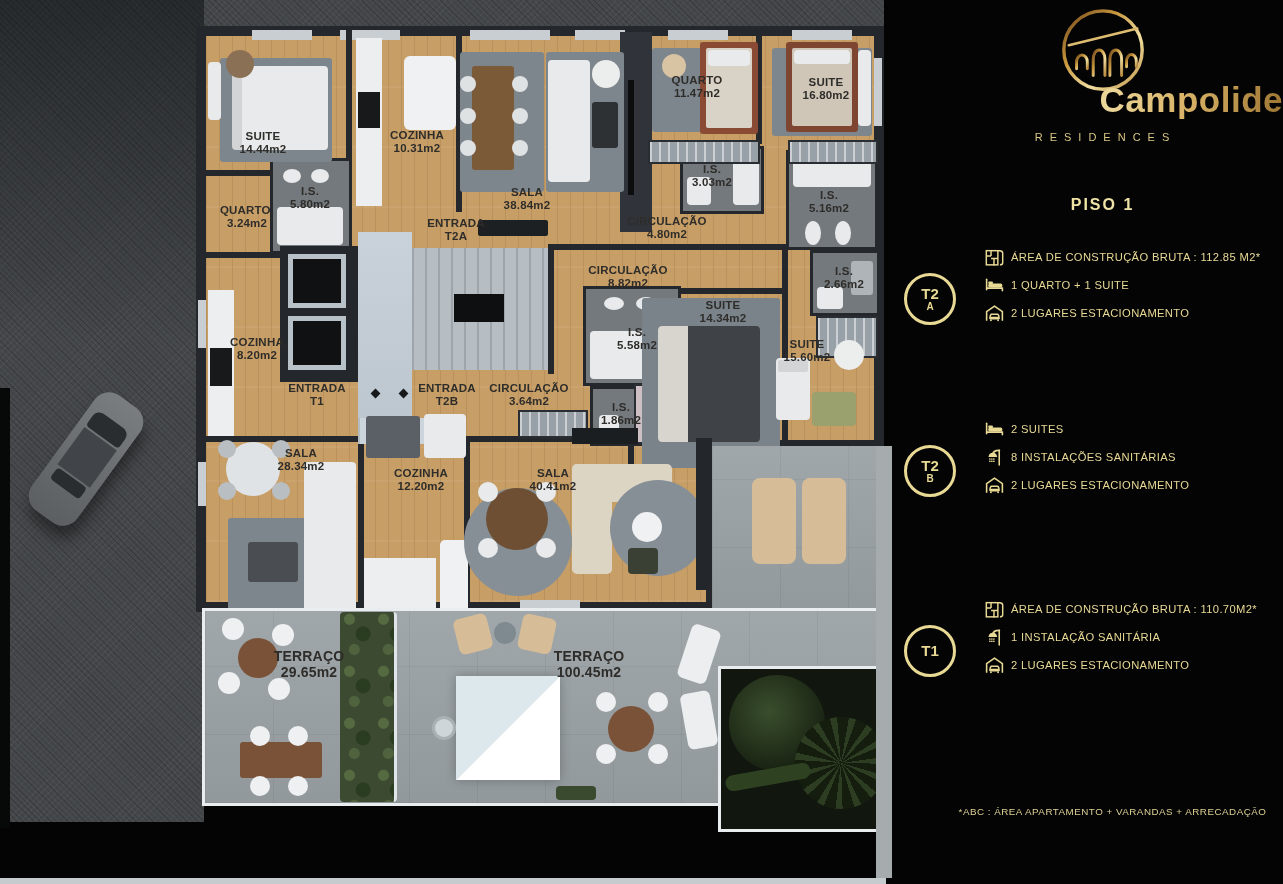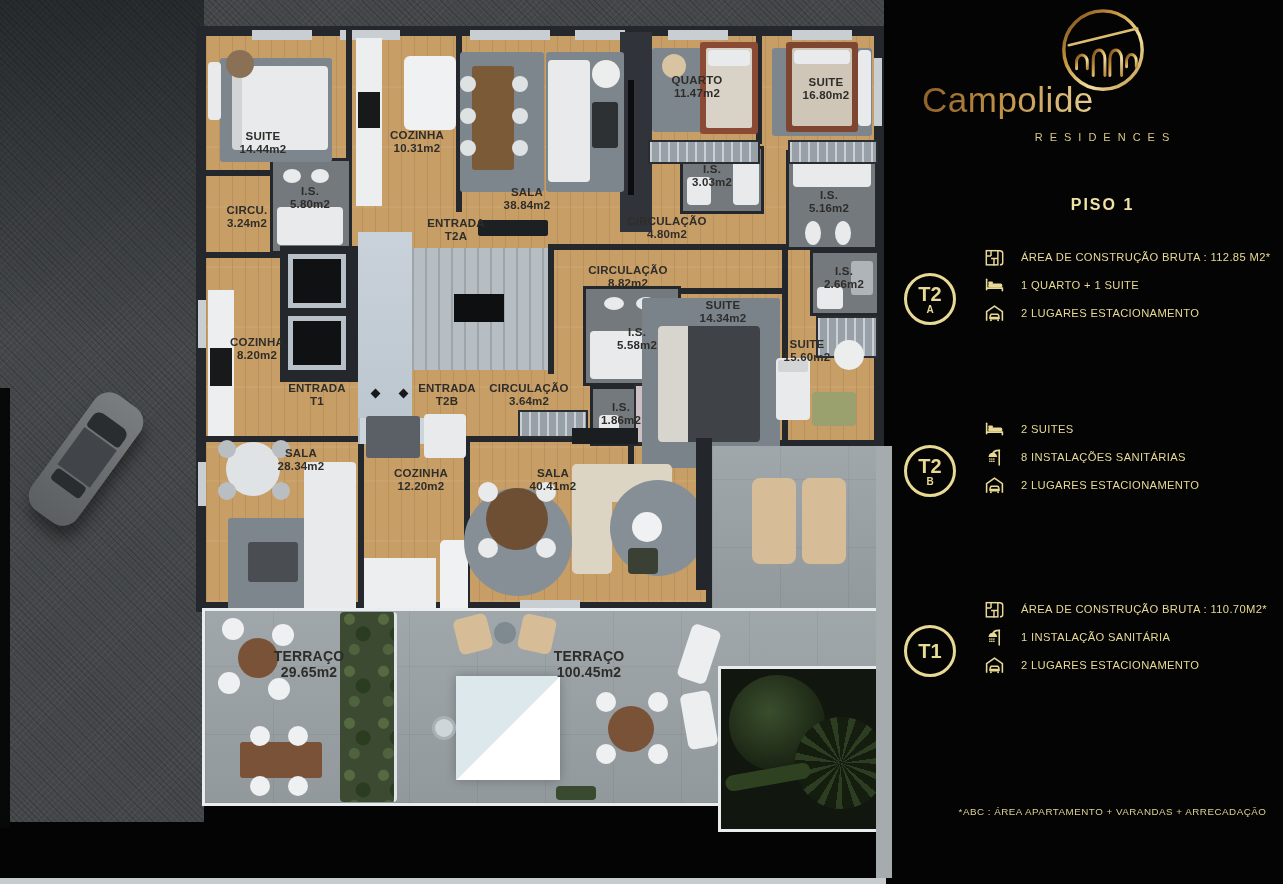--- a/index.html
+++ b/index.html
@@ -35,36 +35,36 @@
   .palm{background:repeating-conic-gradient(from 10deg,#2c3d22 0 9deg,#151d0e 9deg 24deg);border-radius:50%;}
   .circle{border-radius:50%;}
   
   .rlabel{position:absolute;transform:translate(-50%,-50%);text-align:center;color:#2e2d2a;
     font-weight:700;font-size:11.5px;line-height:1.12;letter-spacing:.2px;white-space:nowrap;z-index:30;}
   .rlabel span{display:block;}
   .rlabel.big{font-size:14px;}
   
   .panel{position:absolute;left:892px;top:0;width:391px;height:884px;}
   :root{--gold:#e8d995;}
-  .brandname{position:absolute;left:0;right:0;top:80px;padding-left:30px;text-align:left;
-    font-size:35px;font-weight:400;letter-spacing:.5px;
+  .brandname{position:absolute;left:0;right:0;top:80px;padding-left:30px;text-align:right;
+    font-size:35px;font-weight:700;letter-spacing:.5px;
     background:linear-gradient(94deg,#7c4f1e 0%,#c09045 28%,#ecd79a 55%,#d9b367 75%,#9d7633 100%);
     -webkit-background-clip:text;background-clip:text;color:transparent;}
   .tagline{position:absolute;left:0;right:0;top:131px;padding-left:36px;text-align:center;
     font-size:11px;letter-spacing:7px;color:#d9c884;}
   .floor-title{position:absolute;left:0;right:0;top:196px;padding-left:30px;text-align:center;
     font-size:16px;font-weight:700;letter-spacing:2px;color:#efe3a6;}
   .unit{position:absolute;left:0;right:0;height:112px;}
   .badge{position:absolute;left:12px;top:50%;transform:translateY(-50%);width:46px;height:46px;
     border:3px solid var(--gold);border-radius:50%;display:flex;flex-direction:column;
     align-items:center;justify-content:center;color:var(--gold);}
-  .badge .b1{font-size:20px;font-weight:700;line-height:1;}
+  .badge .b1{font-size:15px;font-weight:700;line-height:1;}
   .badge .b2{font-size:10px;font-weight:700;line-height:1;margin-top:1px;}
   .rows{position:absolute;left:92px;top:0;right:2px;}
-  .spec-row{display:flex;align-items:center;height:28px;gap:16px;}
+  .spec-row{display:flex;align-items:center;height:28px;gap:6px;}
   .spec-icon{width:21px;height:21px;flex:none;display:flex;}
   .spec-icon svg{width:100%;height:100%;}
   .spec-text{font-size:11.2px;letter-spacing:.35px;color:var(--gold);white-space:nowrap;}
   .footnote{position:absolute;left:60px;right:10px;top:806px;text-align:center;
     font-size:9.8px;letter-spacing:.5px;color:#ded194;}
 </style>
 </head>
 <body>
 
 <div class="stage">
@@ -277,21 +277,21 @@
     </div>
 
     <div class="abs" style="left:876px;top:446px;width:16px;height:432px;background:#a6abae;"></div>
     <div class="abs" style="left:0;top:878px;width:886px;height:6px;background:#c6cbcd;"></div>
 
     <div class="rlabel" style="left:263px;top:143px;">
         <span>SUITE</span>
         <span>14.44m2</span>
       </div>
     <div class="rlabel" style="left:247px;top:217px;">
-        <span>CIRCU.</span>
+        <span>QUARTO.</span>
         <span>3.24m2</span>
       </div>
     <div class="rlabel" style="left:310px;top:198px;">
         <span>I.S.</span>
         <span>5.80m2</span>
       </div>
     <div class="rlabel" style="left:417px;top:142px;">
         <span>COZINHA</span>
         <span>10.31m2</span>
       </div>

